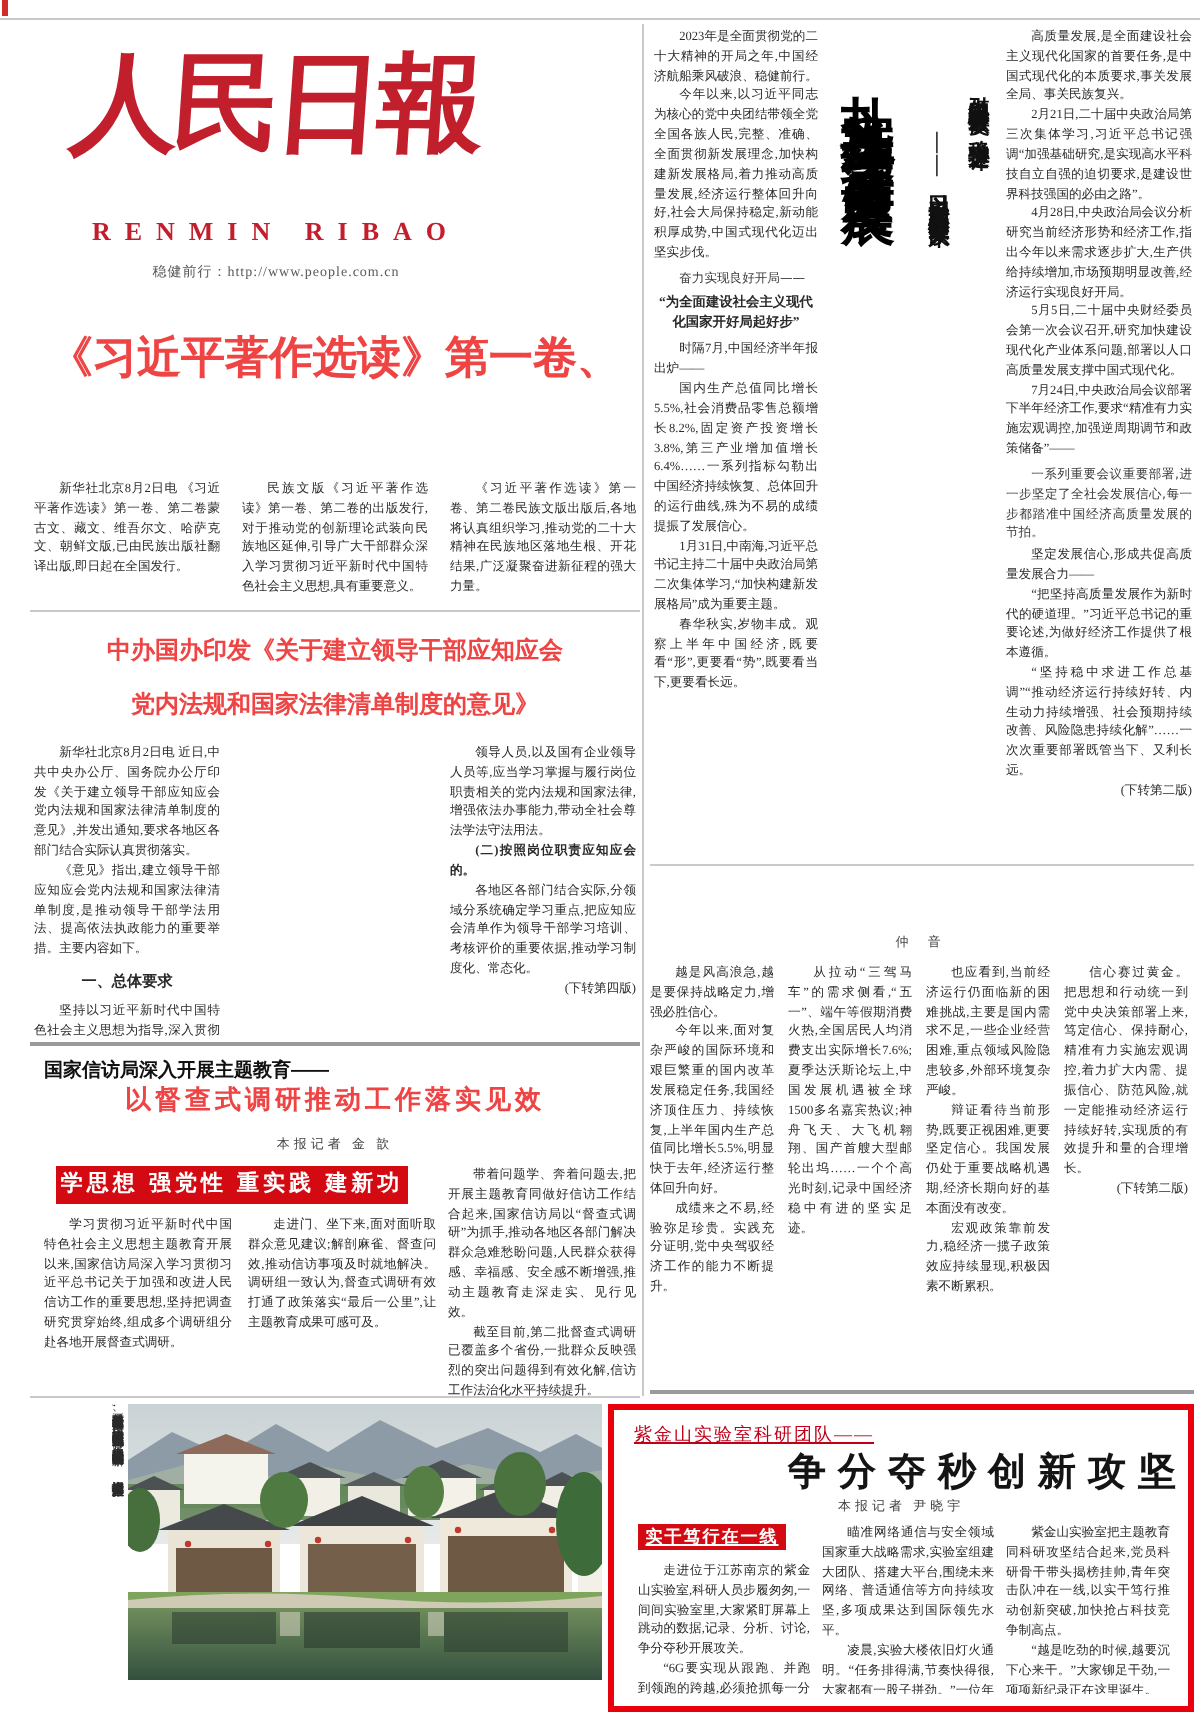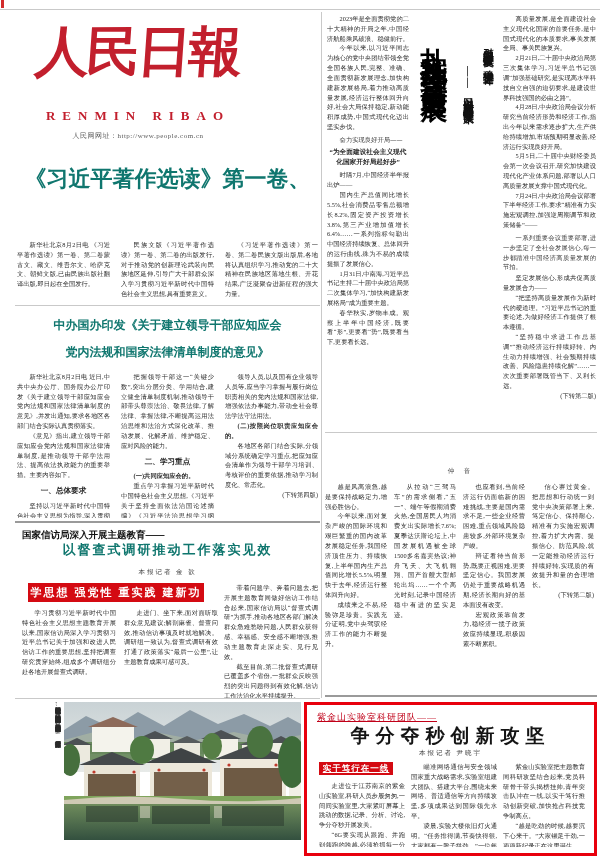--- a/index.html
+++ b/index.html
@@ -24,21 +24,21 @@
   .datebox{border:1px solid #333;text-align:center;padding-top:5px;box-sizing:border-box;}
   .db-month{font-size:7px;}
   .db-day{font-size:21px;font-weight:700;line-height:1.15;}
   .db-week{font-size:7px;margin-top:1px;}
   .db-lunar{font-size:6px;margin-top:4px;color:#333;}
   .db-pub{font-size:6.5px;letter-spacing:1px;margin-top:6px;}
   .db-serial-label{font-size:4.8px;margin-top:7px;color:#333;}
   .db-serial{font-size:5.5px;color:#333;}
   .db-line{font-size:6px;margin-top:2px;}
   
-  .h-big{font-weight:800;text-align:center;color:#0f766e;
+  .h-big{font-weight:800;text-align:center;color:#ef4444;
          font-family:"Liberation Sans","DejaVu Sans",sans-serif;}
   .h1a{font-size:22px;line-height:35px;}
   .h2a{font-size:12px;line-height:26px;}
   .kicker-sm{font-size:9.5px;font-weight:700;font-family:"Liberation Sans",sans-serif;color:#111;}
   .byline{font-size:6.5px;color:#444;text-align:center;letter-spacing:2px;}
   .banner{background:#d40a12;color:#fff;font-weight:700;text-align:center;
           font-family:"Liberation Sans","DejaVu Sans",sans-serif;}
   
   .vert{writing-mode:vertical-rl;}
   .econ-title{font-size:27px;font-weight:900;letter-spacing:5px;color:#000;}
@@ -57,21 +57,21 @@
 </head>
 <body>
 
 <div id="page">
 
   <div class="abs cornertick" style="left:1px;top:0;width:3px;height:8px;"></div>
   <div class="abs hl" style="left:0;top:9px;width:600px;height:1px;"></div>
 
   <div class="abs mast-title" style="left:28px;top:16px;width:218px;height:86px;">人民日報</div>
   <div class="abs mast-pinyin" style="left:30px;top:108px;width:216px;">RENMIN RIBAO</div>
-  <div class="abs mast-web" style="left:18px;top:131px;width:240px;">人民网网址：http://www.people.com.cn</div>
+  <div class="abs mast-web" style="left:18px;top:131px;width:240px;">稳健前行：http://www.people.com.cn</div>
 
 
   <div class="abs hl" style="left:321px;top:12px;width:1px;height:686px;"></div>
 
   <div class="abs col" style="left:327px;top:14px;width:82px;height:414px;">
       <p class="ln-p">2023年是全面贯彻党的二十大精神的开局之年,中国经济航船乘风破浪、稳健前行。</p>
       <p class="ln-p">今年以来,以习近平同志为核心的党中央团结带领全党全国各族人民,完整、准确、全面贯彻新发展理念,加快构建新发展格局,着力推动高质量发展,经济运行整体回升向好,社会大局保持稳定,新动能积厚成势,中国式现代化迈出坚实步伐。</p>
       <p class="ln-kai">奋力实现良好开局——</p>
       <p class="ln-boldc">“为全面建设社会主义现代化国家开好局起好步”</p>
       <p class="ln-p">时隔7月,中国经济半年报出炉——</p>
@@ -115,26 +115,20 @@
 
   <div class="abs hl" style="left:15px;top:305px;width:305px;height:1px;"></div>
 
   <div class="abs h-big h2a" style="left:15px;top:312px;width:305px;">中办国办印发《关于建立领导干部应知应会</div>
   <div class="abs h-big h2a" style="left:15px;top:339px;width:305px;">党内法规和国家法律清单制度的意见》</div>
   <div class="abs col" style="left:17px;top:372px;width:93px;height:146px;">
       <p class="ln-p">新华社北京8月2日电 近日,中共中央办公厅、国务院办公厅印发《关于建立领导干部应知应会党内法规和国家法律清单制度的意见》,并发出通知,要求各地区各部门结合实际认真贯彻落实。</p>
       <p class="ln-p">《意见》指出,建立领导干部应知应会党内法规和国家法律清单制度,是推动领导干部学法用法、提高依法执政能力的重要举措。主要内容如下。</p>
       <p class="ln-head">一、总体要求</p>
       <p class="ln-p">坚持以习近平新时代中国特色社会主义思想为指导,深入贯彻习近平法治思想,教育引导各级领导干部做尊法学法守法用法的模范。</p>
-    </div>
-  <div class="abs col" style="left:121px;top:372px;width:93px;height:146px;">
-      <p class="ln-p">把握领导干部这一“关键少数”,突出分层分类、学用结合,建立健全清单制度机制,推动领导干部带头尊崇法治、敬畏法律,了解法律、掌握法律,不断提高运用法治思维和法治方式深化改革、推动发展、化解矛盾、维护稳定、应对风险的能力。</p>
-      <p class="ln-head">二、学习重点</p>
-      <p class="ln-boldl">(一)共同应知应会的。</p>
-      <p class="ln-p">重点学习掌握习近平新时代中国特色社会主义思想,《习近平关于坚持全面依法治国论述摘编》《习近平法治思想学习纲要》,宪法和党章等。</p>
     </div>
   <div class="abs col" style="left:225px;top:372px;width:93px;height:146px;">
       <p class="ln-p">领导人员,以及国有企业领导人员等,应当学习掌握与履行岗位职责相关的党内法规和国家法律,增强依法办事能力,带动全社会尊法学法守法用法。</p>
       <p class="ln-boldl">(二)按照岗位职责应知应会的。</p>
       <p class="ln-p">各地区各部门结合实际,分领域分系统确定学习重点,把应知应会清单作为领导干部学习培训、考核评价的重要依据,推动学习制度化、常态化。</p>
       <p class="ln-end">(下转第四版)</p>
     </div>
 
   <div class="abs hl2" style="left:15px;top:521px;width:305px;height:2px;"></div>
 
@@ -252,21 +246,21 @@
       <rect x="22" y="104" width="52" height="16" fill="#2c3b30"></rect>
       <rect x="88" y="104" width="58" height="18" fill="#27362c"></rect>
       <rect x="158" y="104" width="62" height="20" fill="#2c3b30"></rect>
       <rect x="76" y="104" width="10" height="12" fill="#d8d5c4"></rect>
       <rect x="150" y="104" width="8" height="12" fill="#d8d5c4"></rect>
     </g>
   </svg>
 
   <div class="abs redbox" style="left:304px;top:702px;width:293px;height:154px;">
     <div class="abs lab-kicker" style="left:10px;top:6px;">紫金山实验室科研团队——</div>
-    <div class="abs lab-title" style="left:0;top:18px;width:287px;">争分夺秒创新攻坚</div>
+    <div class="abs lab-title" style="left:0;top:18px;width:287px;text-align:right;">争分夺秒创新攻坚</div>
     <div class="abs byline" style="left:0;top:44px;width:287px;">本报记者 尹晓宇</div>
     <div class="abs banner" style="left:12px;top:57px;width:74px;height:13px;line-height:13px;font-size:8.5px;letter-spacing:1px;text-decoration:underline;">实干笃行在一线</div>
     <div class="abs col" style="left:12px;top:76px;width:86px;height:66px;">
         <p class="ln-p">走进位于江苏南京的紫金山实验室,科研人员步履匆匆,一间间实验室里,大家紧盯屏幕上跳动的数据,记录、分析、讨论,争分夺秒开展攻关。</p>
         <p class="ln-p">“6G要实现从跟跑、并跑到领跑的跨越,必须抢抓每一分钟。”实验室科研人员说。</p>
       </div>
     <div class="abs col" style="left:104px;top:57px;width:86px;height:85px;">
         <p class="ln-p">瞄准网络通信与安全领域国家重大战略需求,实验室组建大团队、搭建大平台,围绕未来网络、普适通信等方向持续攻坚,多项成果达到国际领先水平。</p>
         <p class="ln-p">凌晨,实验大楼依旧灯火通明。“任务排得满,节奏快得很,大家都有一股子拼劲。”一位年轻研究员告诉记者。</p>
       </div>

